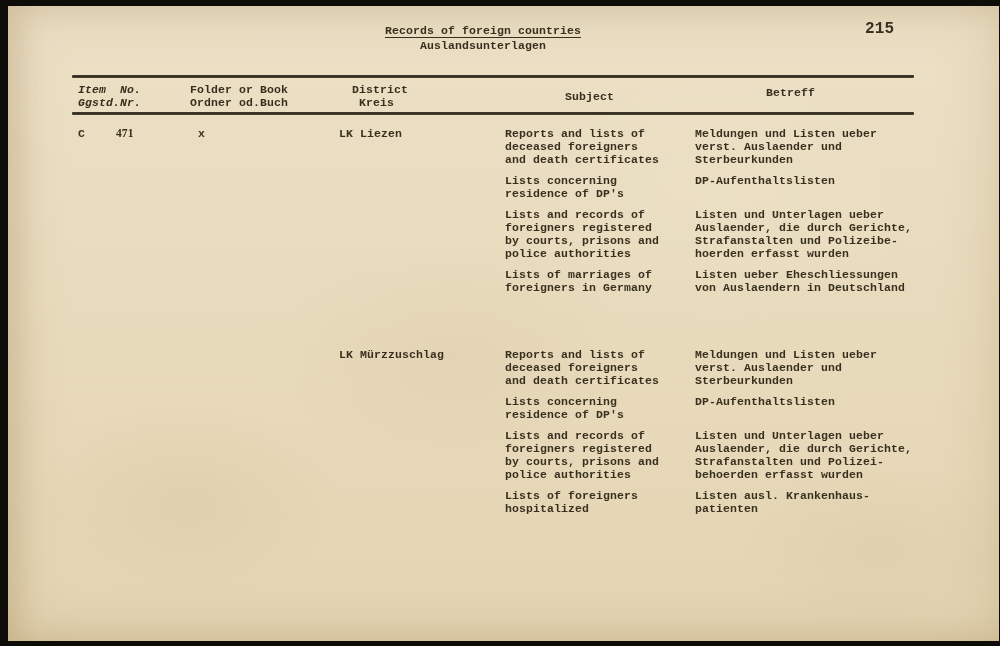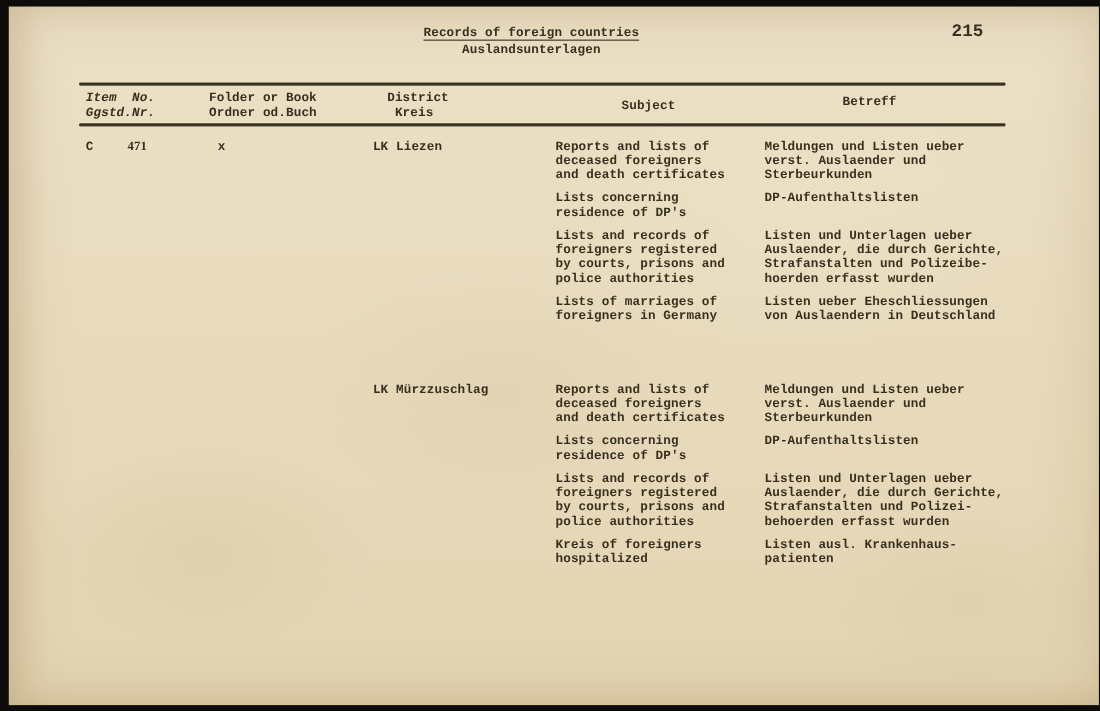--- a/index.html
+++ b/index.html
@@ -178,21 +178,21 @@
           <div class="ink subject-cell">Lists and records of
 foreigners registered
 by courts, prisons and
 police authorities</div>
           <div class="ink betreff-cell">Listen und Unterlagen ueber
 Auslaender, die durch Gerichte,
 Strafanstalten und Polizei-
 behoerden erfasst wurden</div>
         </div>
         <div class="entry">
-          <div class="ink subject-cell">Kreis of foreigners
+          <div class="ink subject-cell">Lists of foreigners
 hospitalized</div>
           <div class="ink betreff-cell">Listen ausl. Krankenhaus-
 patienten</div>
         </div>
       </div>
     </div>
 
   </div>
 </div>
 

